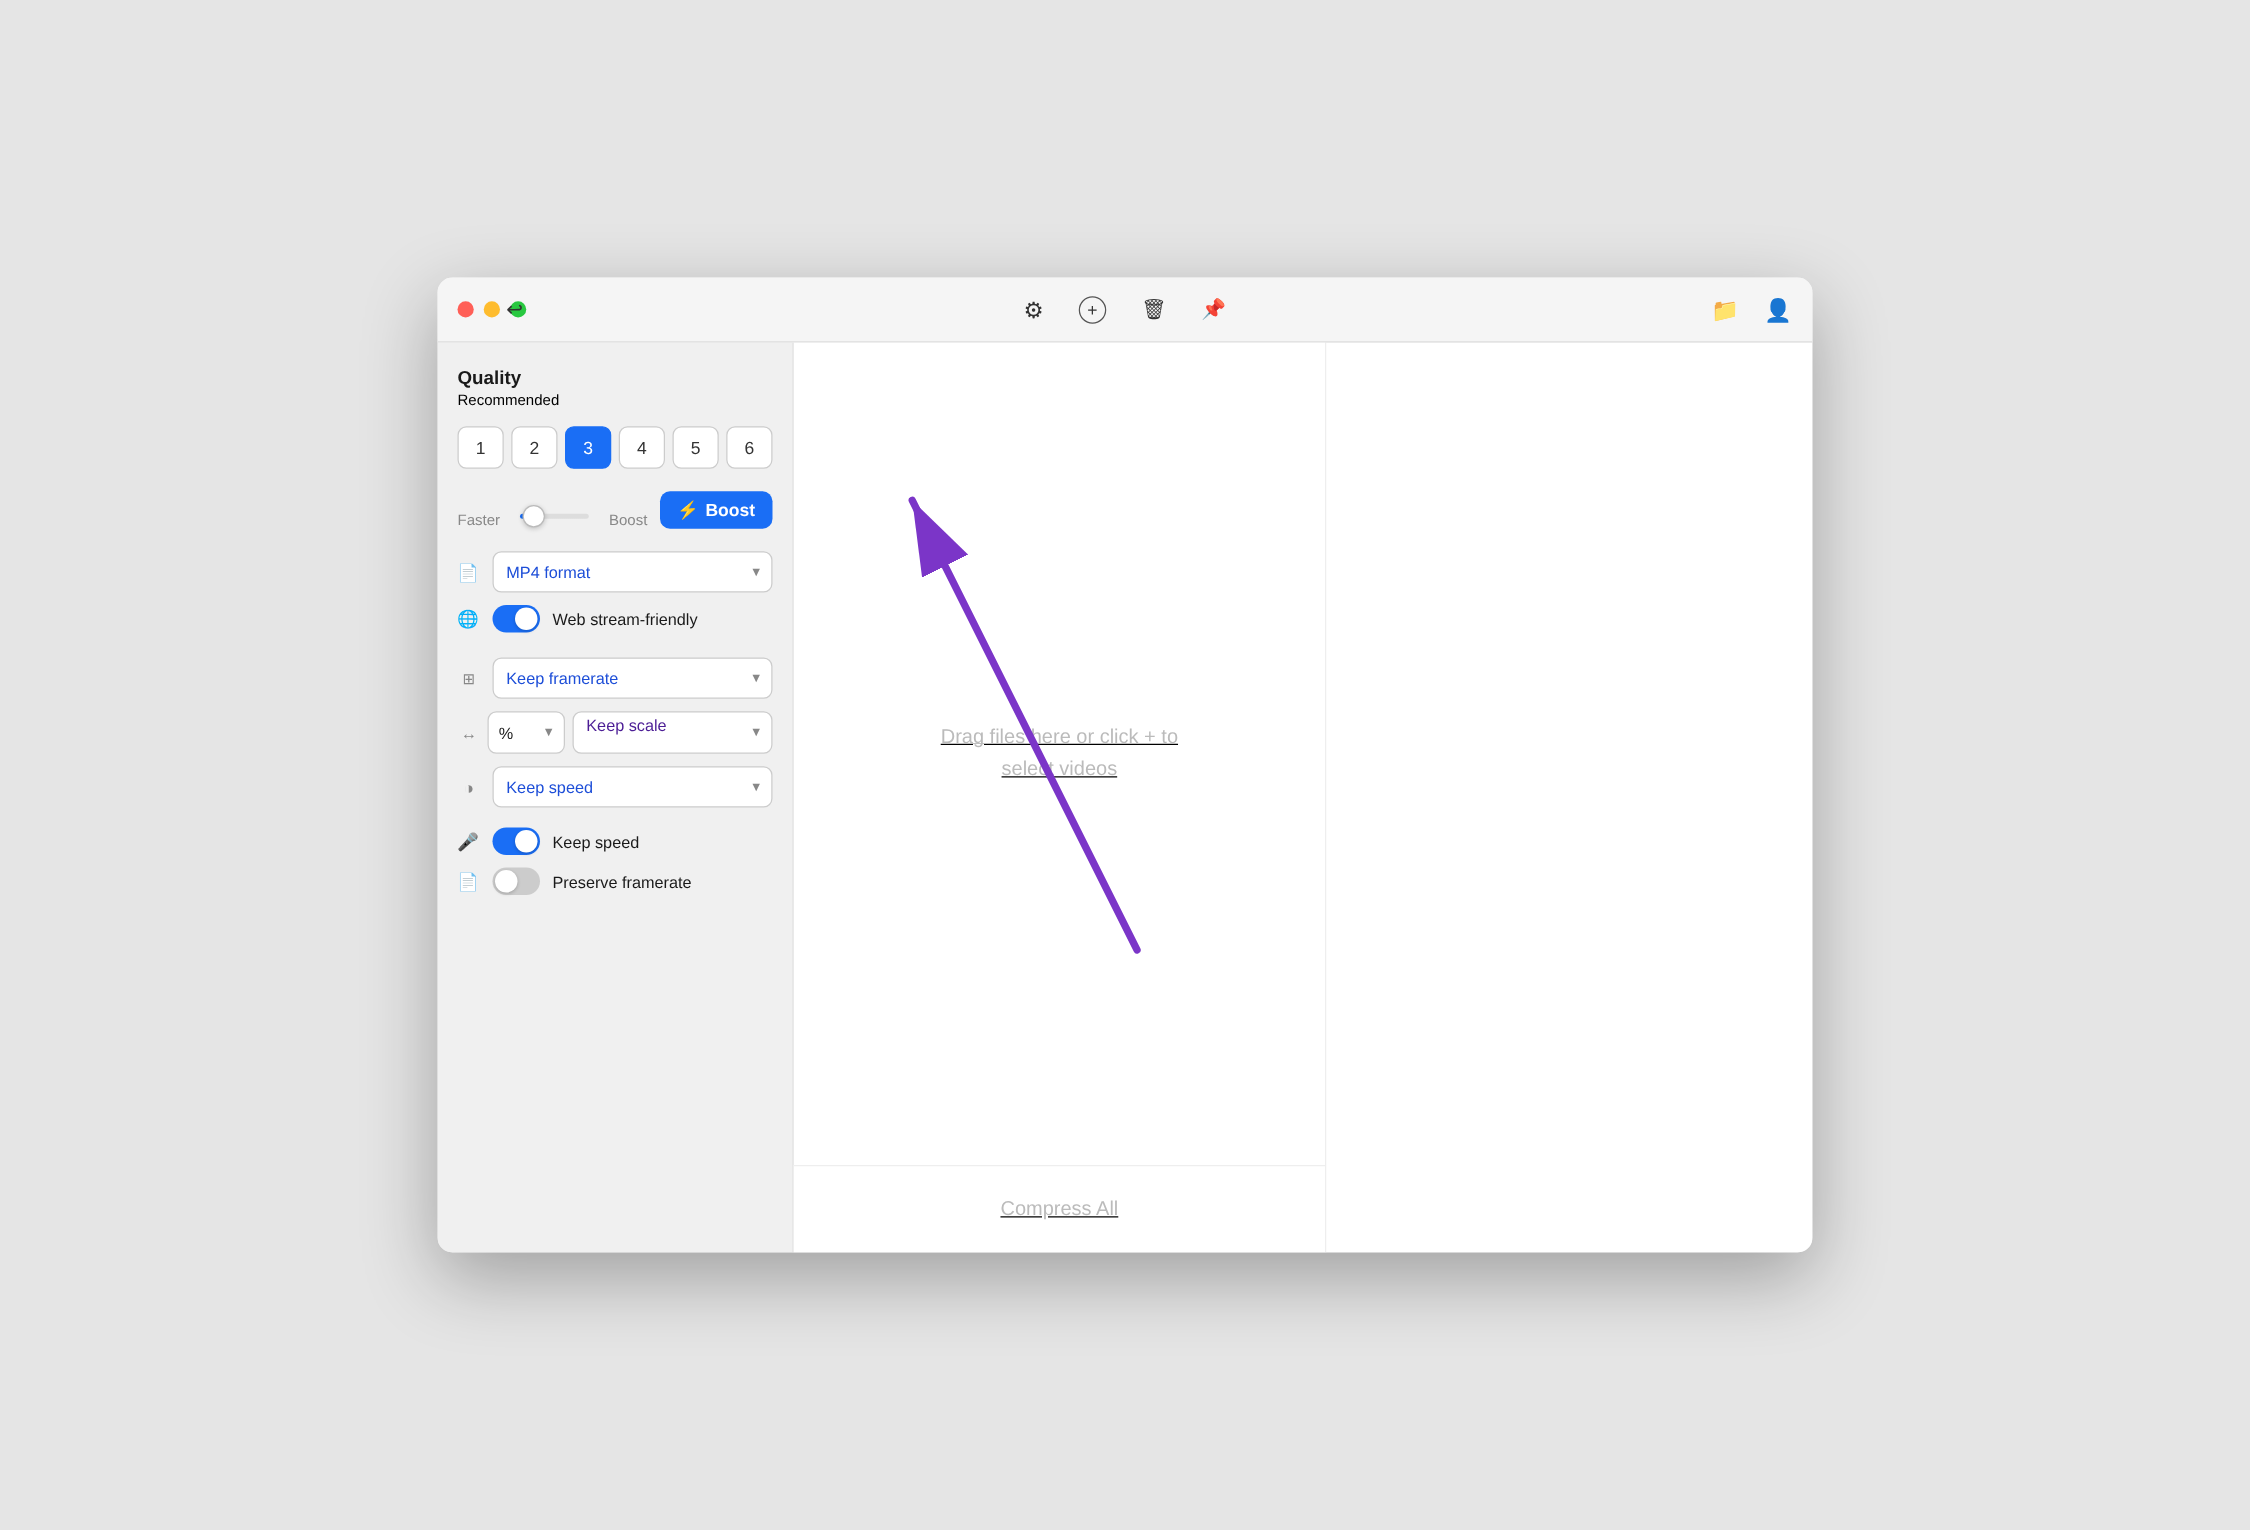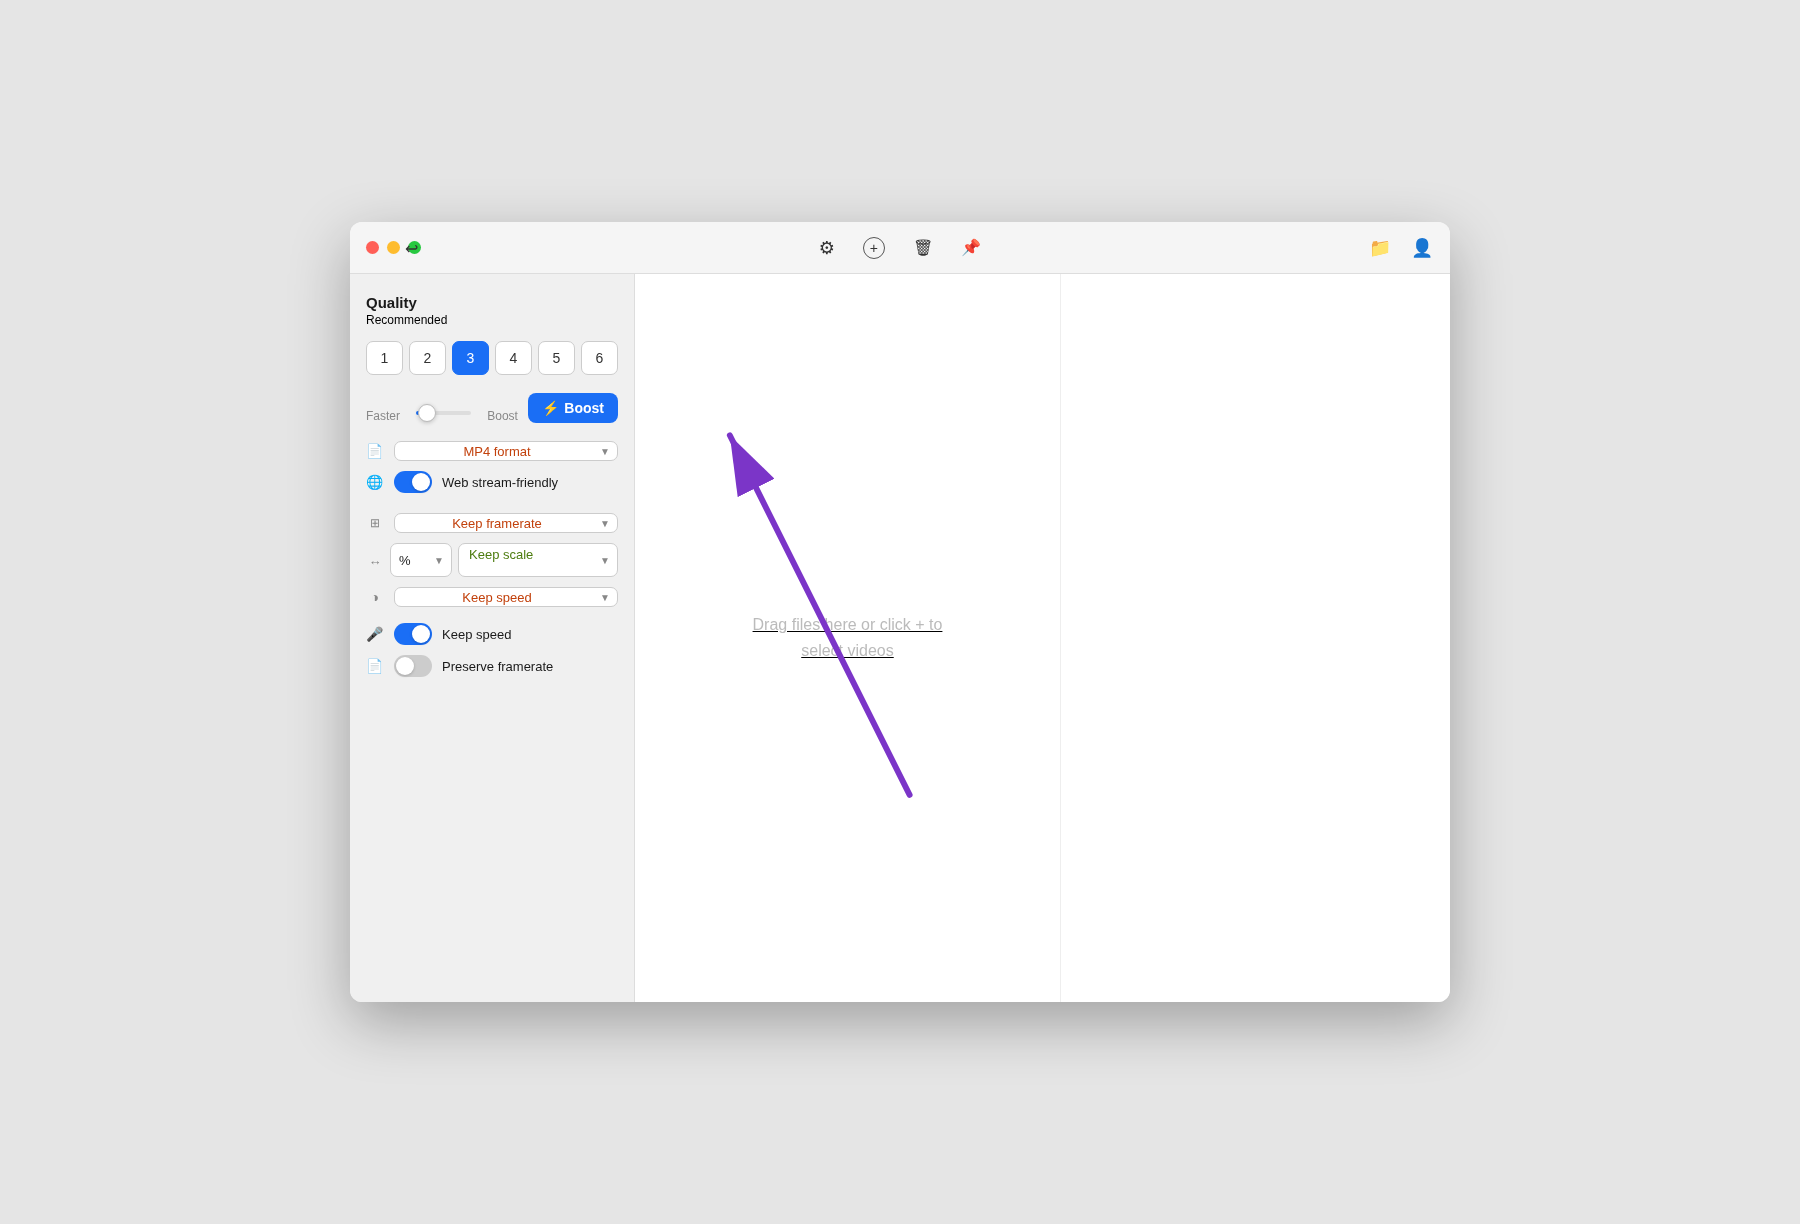--- a/index.html
+++ b/index.html
@@ -189,30 +189,29 @@
       width: 18px;
       text-align: center;
       flex-shrink: 0;
     }
     .select-wrap {
       flex: 1;
       position: relative;
     }
     .select-wrap select {
       width: 100%;
-      height: 20px;
+      height: 33px;
       border-radius: 7px;
       border: 1px solid #ccc;
       background: #fff;
       padding: 0 28px 0 10px;
       font-size: 13px;
-      color: #c2410c;
+      color: #1d4ed8;
       appearance: none;
       cursor: pointer;
-      text-align: center;
     }
     .select-arrow {
       position: absolute;
       right: 8px;
       top: 50%;
       transform: translateY(-50%);
       font-size: 10px;
       color: #888;
       pointer-events: none;
     }
@@ -293,21 +292,21 @@
       position: relative;
     }
     .scale-select-wrap select {
       width: 100%;
       height: 34px;
       border-radius: 7px;
       border: 1px solid #ccc;
       background: #fff;
       padding: 0 28px 12px 10px;
       font-size: 13px;
-      color: #4d7c0f;
+      color: #4c1d95;
       appearance: none;
       cursor: pointer;
     }
 
     
     .content-area {
       flex: 1;
       display: flex;
       flex-direction: column;
       background: #fff;
@@ -516,17 +515,20 @@
           </defs>
 
           <line x1="420" y1="580" x2="145" y2="30" stroke="#7B35C8" stroke-width="9" stroke-linecap="round" marker-end="url(#arrowhead)"></line>
         </svg>
 
         <div class="drop-text">
           <div>Drag files here or click + to</div>
           <div>select videos</div>
         </div>
       </div>
+      <div class="compress-bar">
+        <button class="compress-btn">Compress All</button>
+      </div>
     </div>
 
     <div class="right-panel"></div>
   </div>
 </div>
 
 </body></html>

